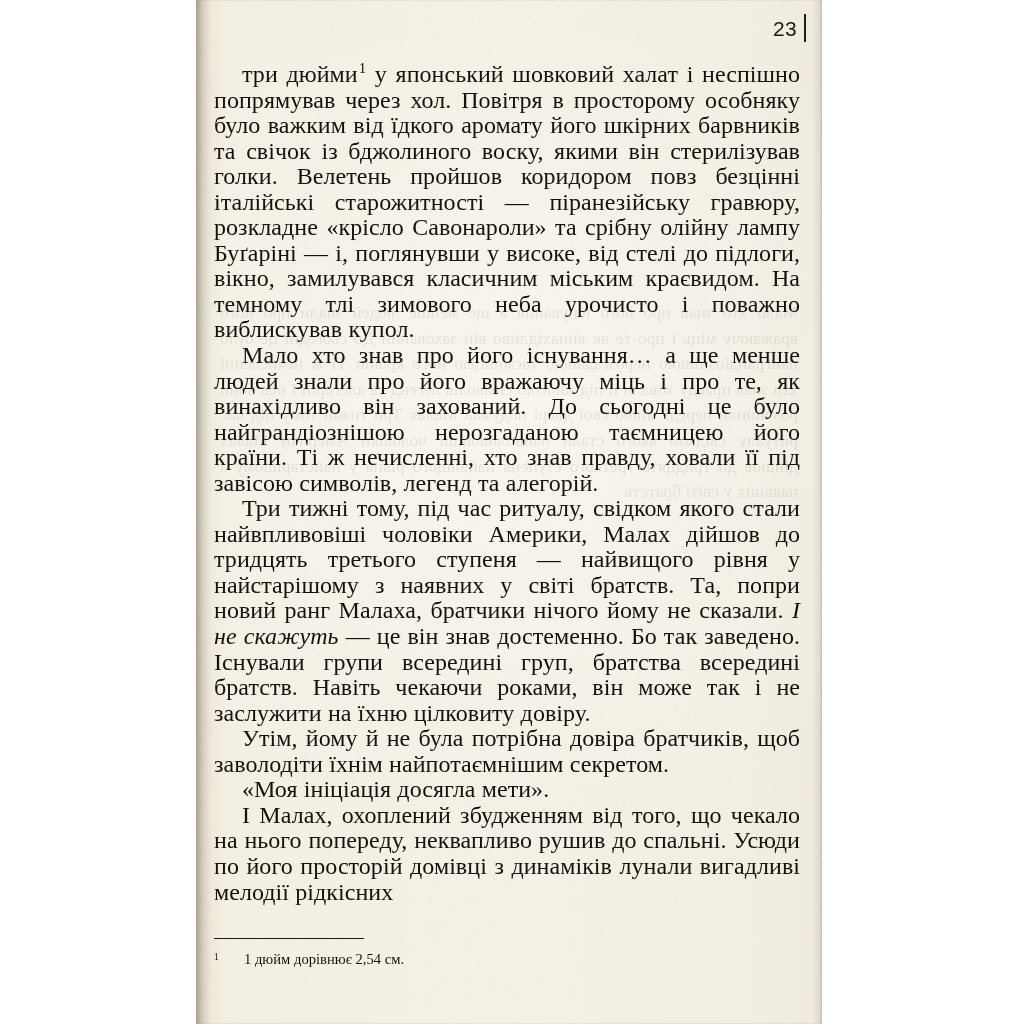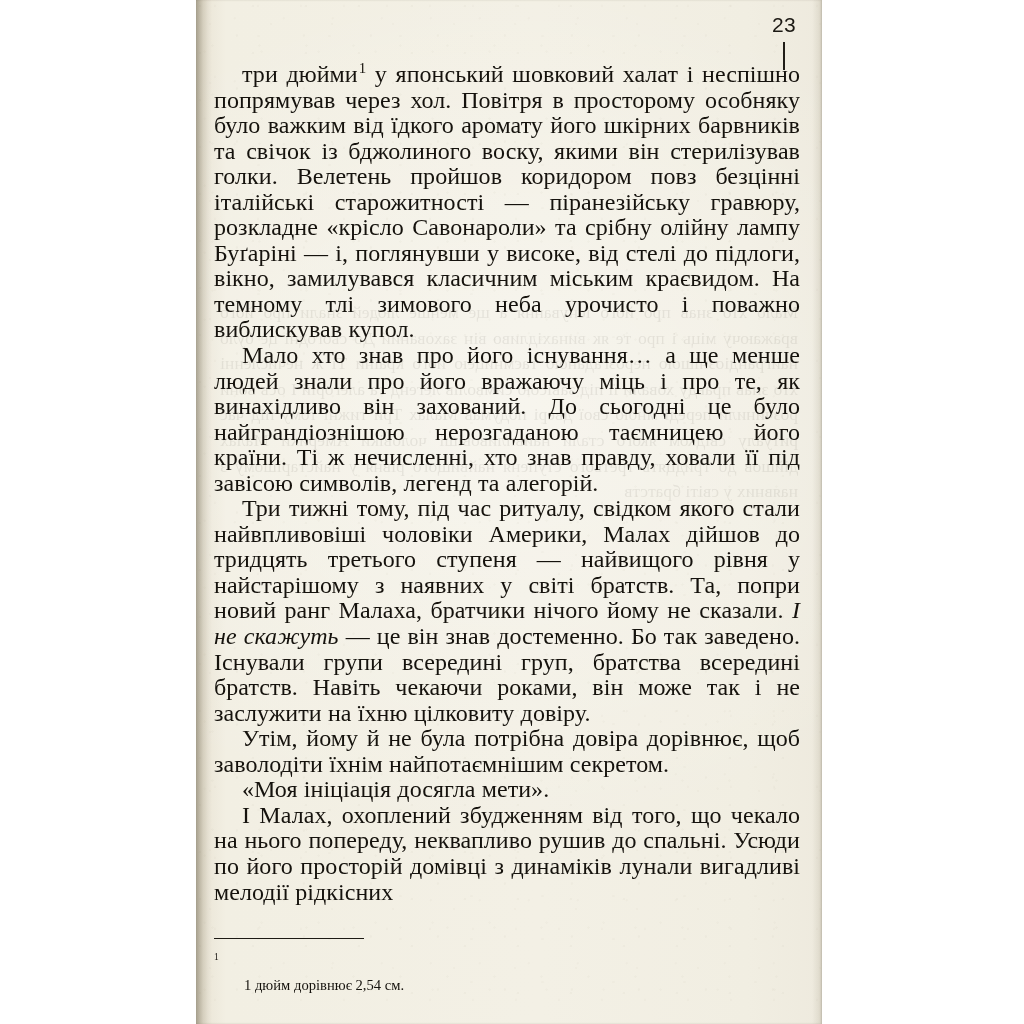--- a/index.html
+++ b/index.html
@@ -78,25 +78,24 @@
     text-align: justify;
     padding-top: 300px;
     overflow: hidden;
     filter: blur(0.4px);
   }
 
   
   .folio {
     position: absolute;
     top: 14px;
-    right: 26px;
+    right: 16px;
     display: flex;
     align-items: center;
     gap: 7px;
-    flex-direction: column;
   }
   .folio-num {
     font-family: "Liberation Sans", "DejaVu Sans", sans-serif;
     font-size: 21px;
     font-weight: 400;
     color: #1b1813;
     letter-spacing: 0.3px;
     line-height: 1;
   }
   .folio-rule {
@@ -153,21 +152,21 @@
     font-size: 14.6px;
     line-height: 19px;
   }
   .footnote-marker {
     font-size: 9.5px;
     line-height: 12px;
     padding-top: 1px;
     width: 30px;
     flex: 0 0 30px;
   }
-  .footnote-text { flex: 1 1 auto; margin-top: 26px; }
+  .footnote-text { flex: 1 1 auto; }
 
   
   .gutter-shade {
     position: absolute;
     left: 0; top: 0;
     width: 16px; height: 100%;
     pointer-events: none;
     background: linear-gradient(90deg, rgba(110,102,82,0.42) 0%, rgba(150,142,120,0.18) 45%, rgba(255,255,255,0) 100%);
   }
   .fore-shade {
@@ -192,21 +191,21 @@
 
     <div class="folio">
       <span class="folio-num">23</span>
       <span class="folio-rule"></span>
     </div>
 
     <div class="textblock" id="textblock">
         <p class="para"><span>три дюйми</span><sup>1</sup><span> у японський шовковий халат і неспішно попрямував через хол. Повітря в просторому особняку було важким від їдкого аромату його шкірних барвників та свічок із бджолиного воску, якими він стерилізував голки. Велетень пройшов коридором повз безцінні італійські старожитності — піранезійську гравюру, розкладне «крісло Савонароли» та срібну олійну лампу Буґаріні — і, поглянувши у високе, від стелі до підлоги, вікно, замилувався класичним міським краєвидом. На темному тлі зимового неба урочисто і поважно виблискував купол.</span></p>
         <p class="para"><span>Мало хто знав про його існування… а ще менше людей знали про його вражаючу міць і про те, як винахідливо він захований. До сьогодні це було найграндіознішою нерозгаданою таємницею його країни. Ті ж нечисленні, хто знав правду, ховали її під завісою символів, легенд та алегорій.</span></p>
         <p class="para"><span>Три тижні тому, під час ритуалу, свідком якого стали найвпливовіші чоловіки Америки, Малах дійшов до тридцять третього ступеня — найвищого рівня у найстарішому з наявних у світі братств. Та, попри новий ранг Малаха, братчики нічого йому не сказали. </span><em>І не скажуть</em><span> — це він знав достеменно. Бо так заведено. Існували групи всередині груп, братства всередині братств. Навіть чекаючи роками, він може так і не заслужити на їхню цілковиту довіру.</span></p>
-        <p class="para"><span>Утім, йому й не була потрібна довіра дорівнює, щоб заволодіти їхнім найпотаємнішим секретом.</span></p>
+        <p class="para"><span>Утім, йому й не була потрібна довіра братчиків, щоб заволодіти їхнім найпотаємнішим секретом.</span></p>
         <p class="para"><span>«Моя ініціація досягла мети».</span></p>
         <p class="para"><span>І Малах, охоплений збудженням від того, що чекало на нього попереду, неквапливо рушив до спальні. Усюди по його просторій домівці з динаміків лунали вигадливі мелодії рідкісних</span></p>
       </div>
 
     <div class="footnote">
       <div class="footnote-rule"></div>
       <div class="footnote-body">
         <span class="footnote-marker">1</span>
         <span class="footnote-text">1 дюйм дорівнює 2,54 см.</span>
       </div>

